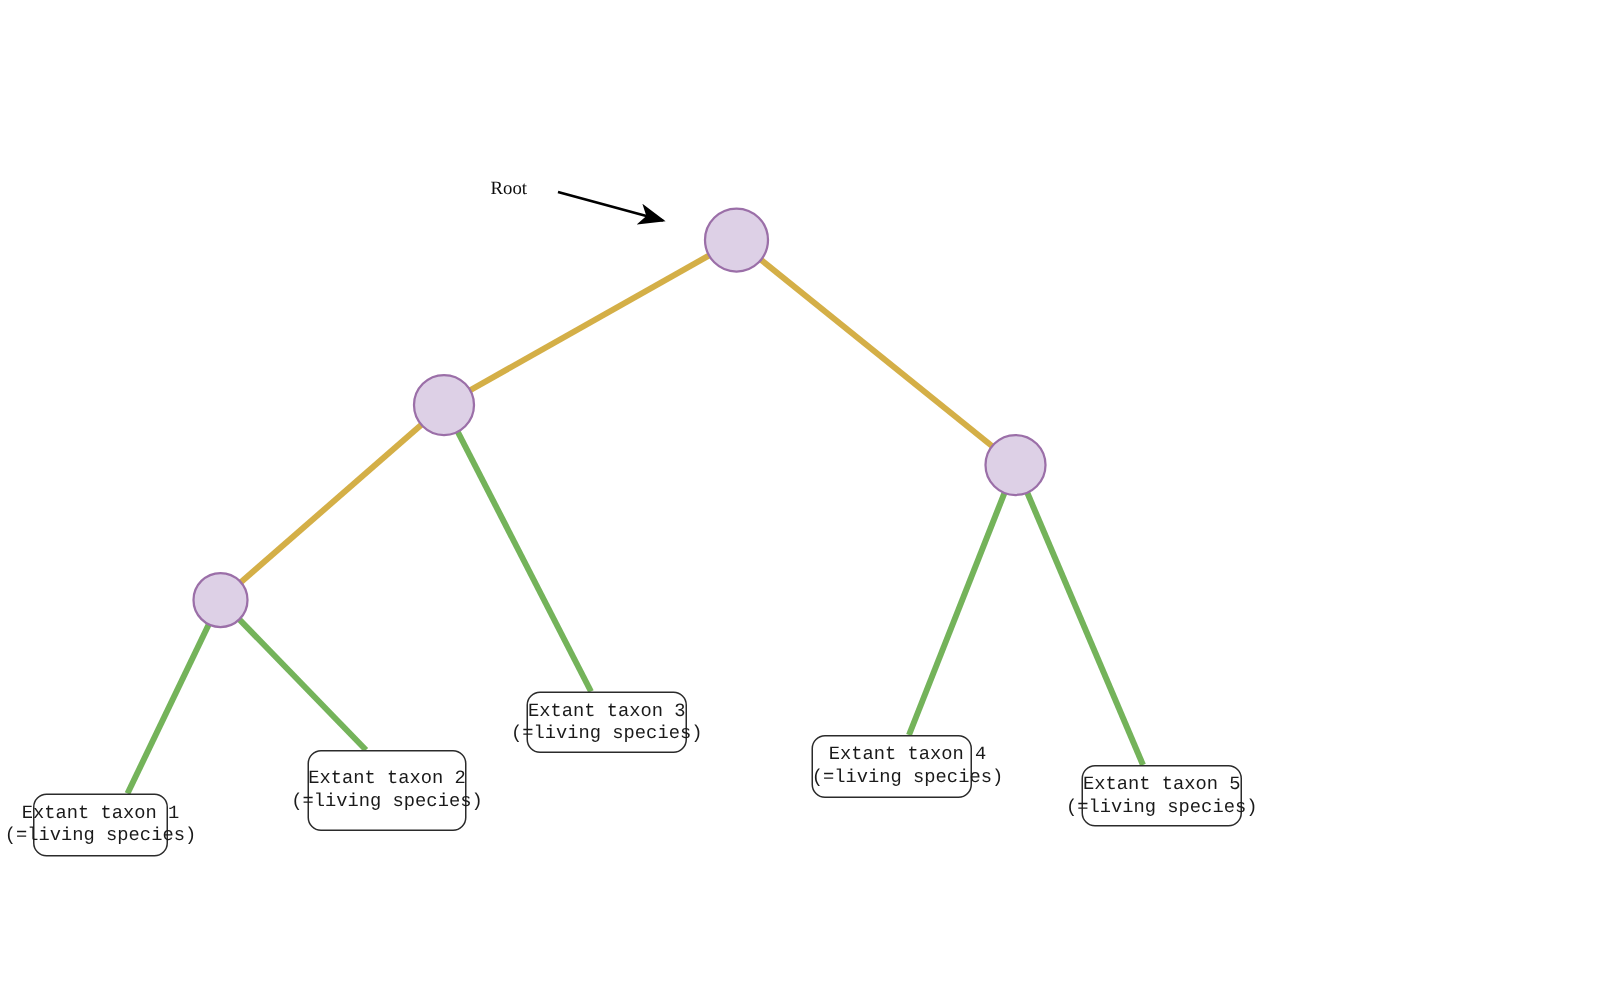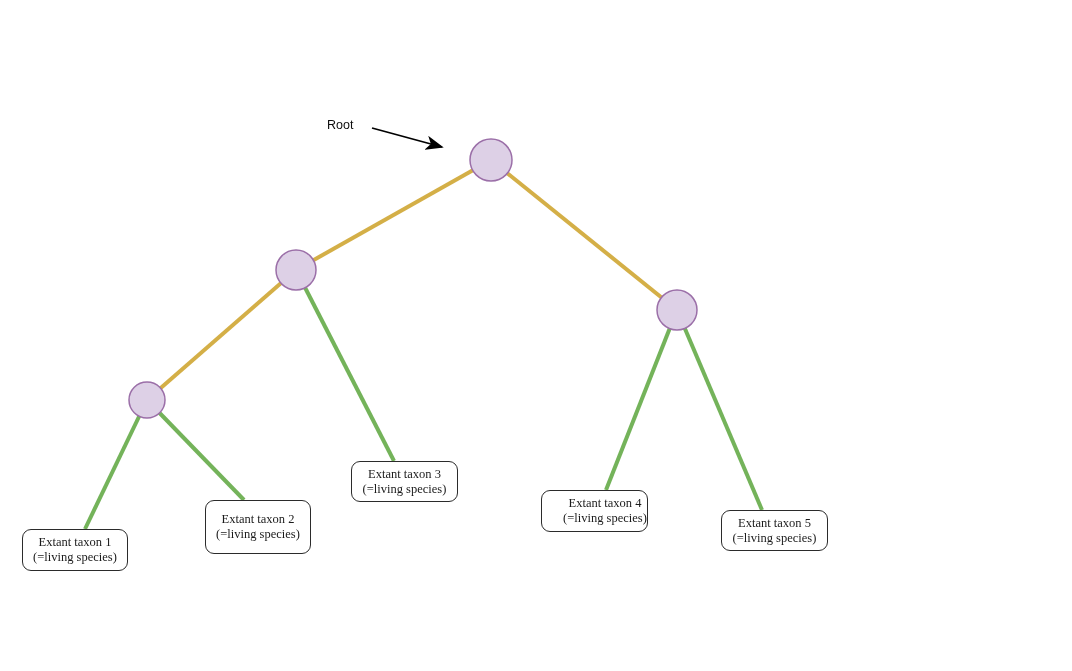--- a/index.html
+++ b/index.html
@@ -28,21 +28,21 @@
   .taxon-box {
     position: absolute;
     box-sizing: border-box;
     background: #ffffff;
     border: 1px solid #2b2b2b;
     border-radius: 9px;
     display: flex;
     flex-direction: column;
     align-items: center;
     justify-content: center;
-    font-family: Liberation Serif, serif;
+    font-family: Liberation Mono, monospace;
     font-size: 12.5px;
     line-height: 15px;
     color: #1a1a1a;
     white-space: nowrap;
     z-index: 5;
   }
   .taxon-line-1, .taxon-line-2 {
     display: block;
   }
   .root-label {
@@ -79,24 +79,24 @@
         <circle cx="491" cy="160" r="21" fill="#ddd0e6" stroke="#9b6fa8" stroke-width="1.5"></circle>
         <circle cx="296" cy="270" r="20" fill="#ddd0e6" stroke="#9b6fa8" stroke-width="1.5"></circle>
         <circle cx="147" cy="400" r="18" fill="#ddd0e6" stroke="#9b6fa8" stroke-width="1.5"></circle>
         <circle cx="677" cy="310" r="20" fill="#ddd0e6" stroke="#9b6fa8" stroke-width="1.5"></circle>
       </g>
     <g id="arrow-layer">
         <line x1="372" y1="128" x2="442" y2="147" stroke="#000000" stroke-width="1.8" marker-end="url(#arrowhead)"></line>
       </g>
   </svg>
 
-  <div class="root-label" style="left: 327px; top: 118px;">Root</div>
+  <div class="root-label" style="left: 327px; top: 118px; font-family: Liberation Serif, serif;">Root</div>
 
   <div id="taxon-boxes">
-      <div class="taxon-box" style="left: 22px; top: 529px; width: 106px; height: 42px;">
+      <div class="taxon-box" style="left: 22px; top: 529px; width: 90px; height: 42px;">
         <span class="taxon-line-1">Extant taxon 1</span>
         <span class="taxon-line-2">(=living species)</span>
       </div>
       <div class="taxon-box" style="left: 205px; top: 500px; width: 106px; height: 54px;">
         <span class="taxon-line-1">Extant taxon 2</span>
         <span class="taxon-line-2">(=living species)</span>
       </div>
       <div class="taxon-box" style="left: 351px; top: 461px; width: 107px; height: 41px;">
         <span class="taxon-line-1">Extant taxon 3</span>
         <span class="taxon-line-2">(=living species)</span>

